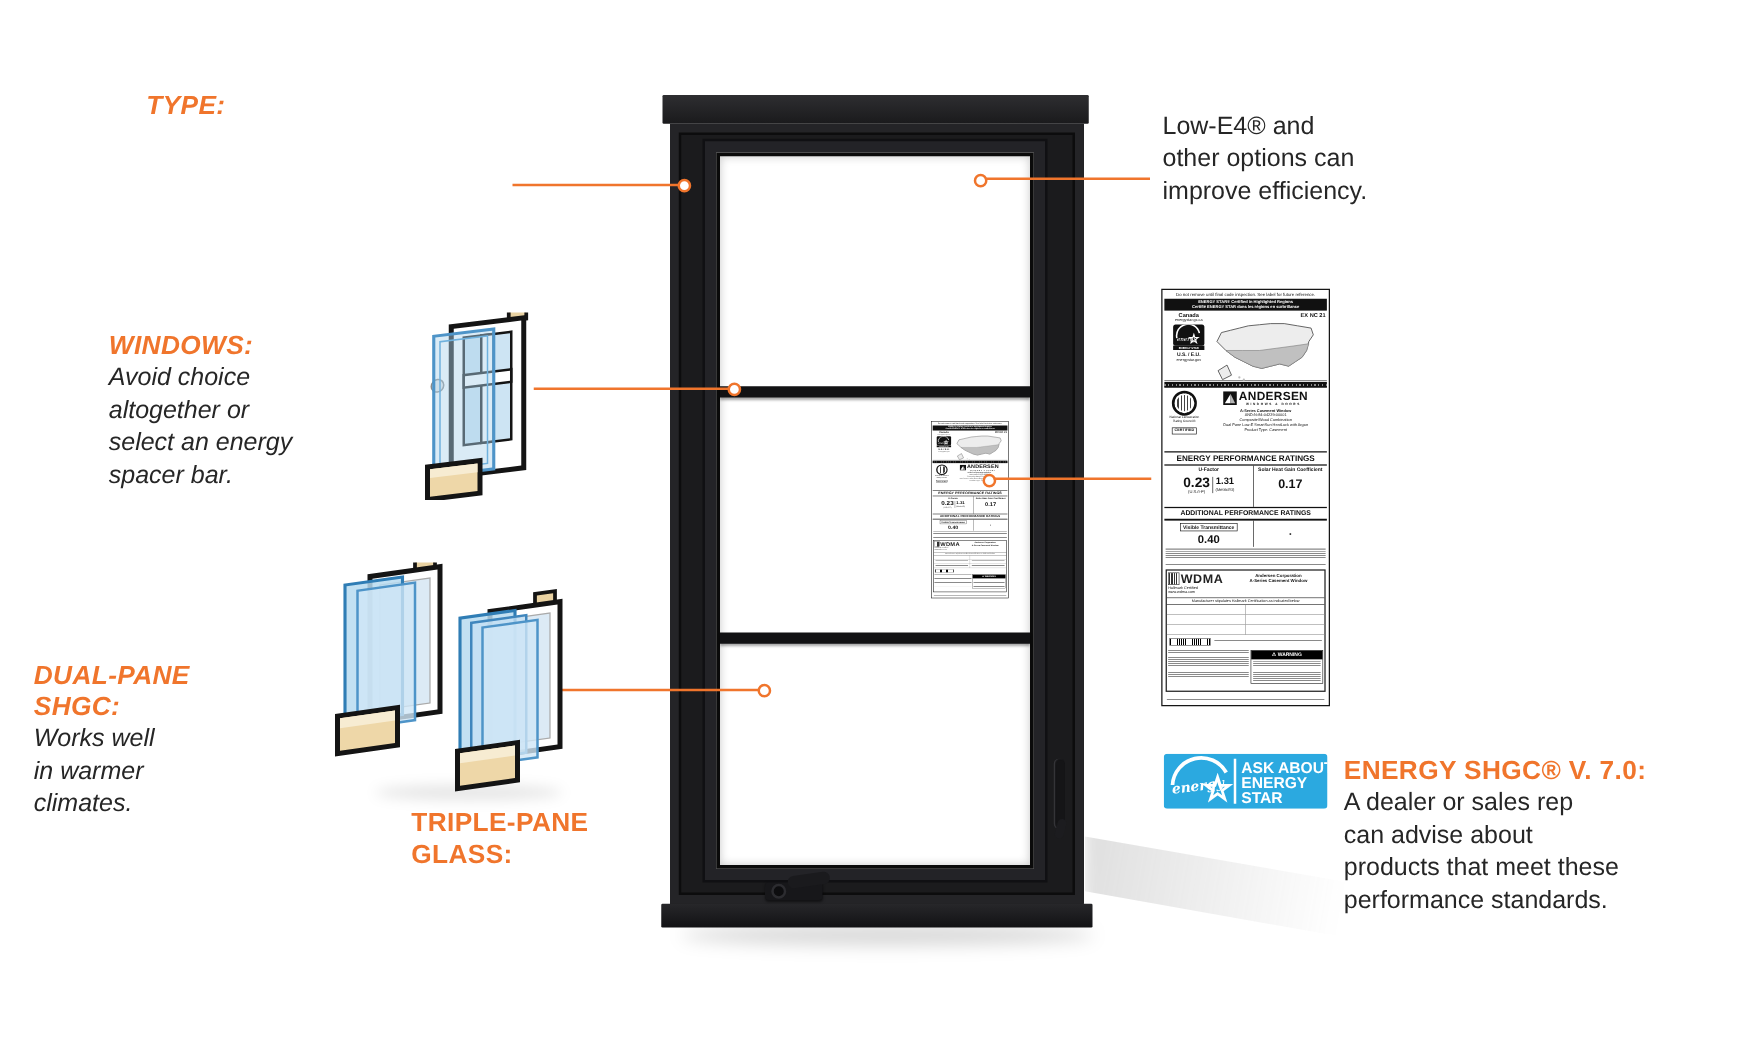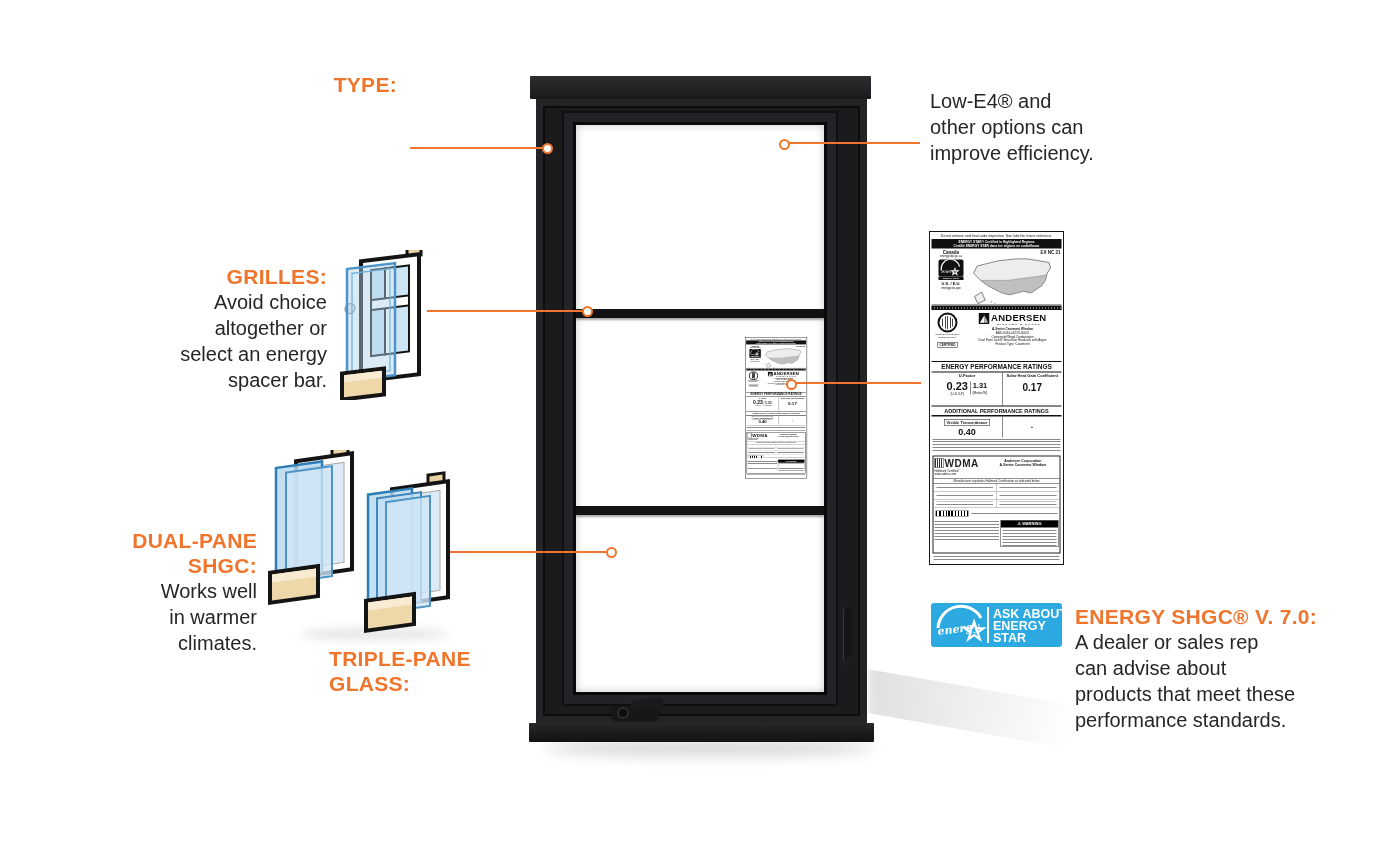--- a/index.html
+++ b/index.html
@@ -9,21 +9,21 @@
     --es-blue:#2BA9E0;
   }
   html,body{margin:0;padding:0;background:#fff;}
   #canvas{position:relative;width:1400px;height:850px;background:#fff;overflow:hidden;
           font-family:"Liberation Sans",sans-serif;color:var(--text);}
   .abs{position:absolute;}
 
   
   .co-head{color:var(--accent);font-weight:bold;font-size:21px;line-height:25px;letter-spacing:.3px;white-space:pre-line;}
   .co-body{color:var(--text);font-size:20px;line-height:26px;white-space:pre-line;}
-  .ralign{text-align:right;}
+  .ralign{font-style:italic;}
 
   
   .cline{height:2px;background:var(--accent);}
   .cdot{width:7px;height:7px;border:2px solid var(--accent);border-radius:50%;background:#fff;}
 
   
   .win-head{left:530px;top:76px;width:341px;height:23px;background:linear-gradient(#2e2e31,#1a1a1c);border-radius:1px;}
   .win-frame{left:536px;top:99px;width:331px;height:624px;background:var(--frame);
              box-shadow:inset 0 0 0 7px #242427, inset 0 0 0 9px #0c0c0d;}
   .win-glass{left:573px;top:122px;width:254px;height:573px;background:#fff;
@@ -305,21 +305,21 @@
   <div class="abs cline" style="left:795px;top:382px;width:126px;"></div>
 
   <div class="abs cline" style="left:436px;top:551px;width:172px;"></div>
   <div class="abs cdot" style="left:606px;top:547px;"></div>
 
   <div class="abs ralign" style="right:1003px;top:72px;width:280px;">
     <div class="co-head">TYPE:</div>
   </div>
 
   <div class="abs ralign" style="right:1073px;top:264px;width:240px;">
-    <div class="co-head">GRILLES:</div>
+    <div class="co-head">WINDOWS:</div>
     <div class="co-body">Avoid choice
 altogether or
 select an energy
 spacer bar.</div>
   </div>
 
   <svg class="abs" style="left:340px;top:250px;" width="86" height="150" viewBox="0 0 86 150">
     <g transform="translate(7,11) skewY(-7)">
       <rect x="60" y="-7" width="14" height="10" fill="#e9d2a2" stroke="#141414" stroke-width="3"></rect>
       <rect x="14" y="2" width="58" height="120" fill="#ffffff" stroke="#141414" stroke-width="4"></rect>

